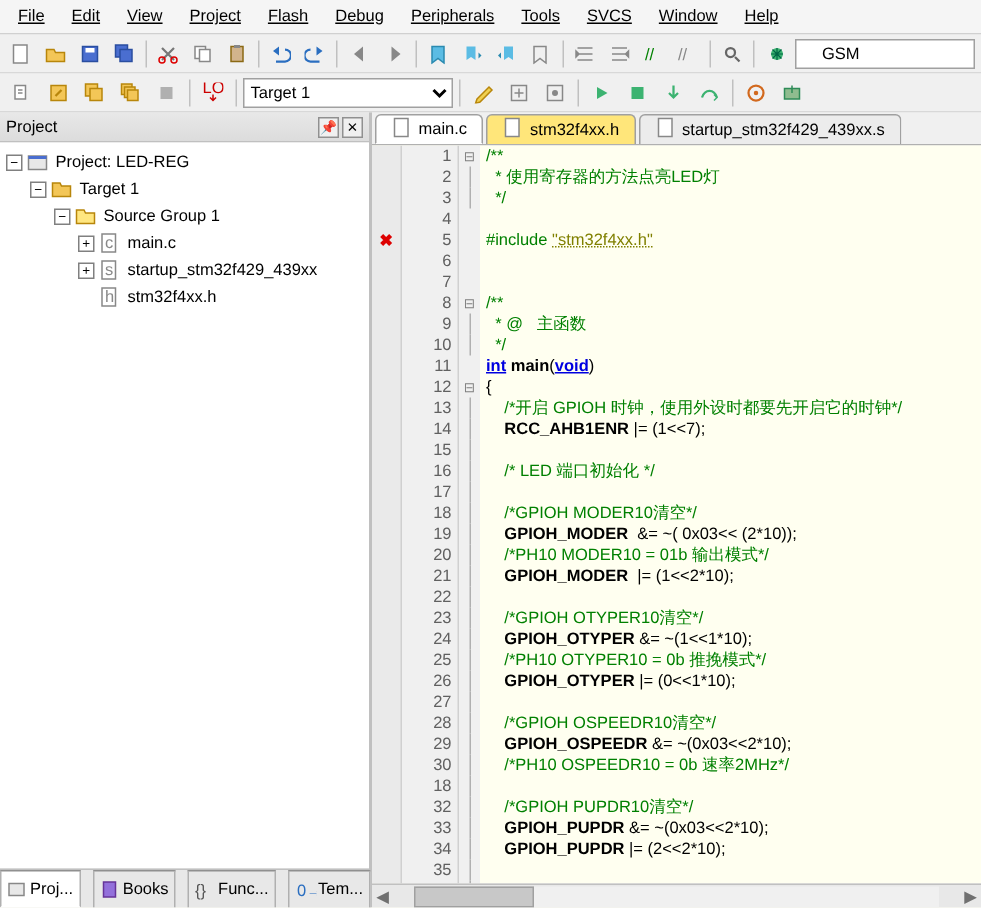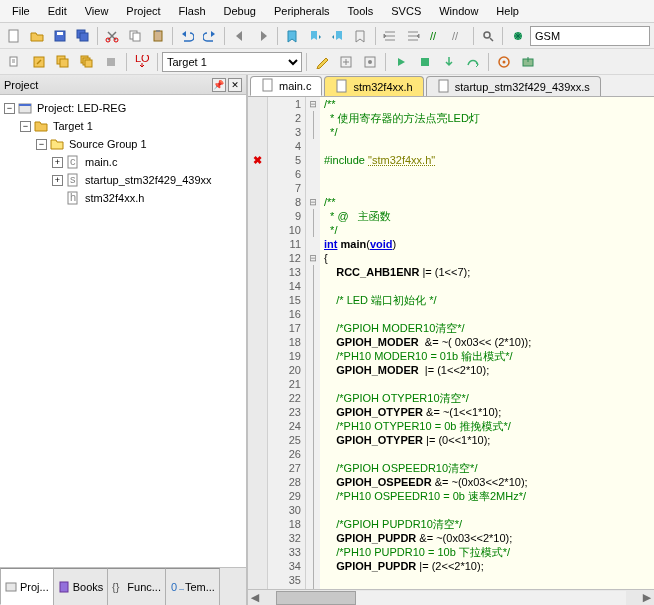--- a/index.html
+++ b/index.html
@@ -1,26 +1,26 @@
 <!DOCTYPE html>
 <html><head>
 <meta charset="utf-8">
 <style>
 * { box-sizing: border-box; margin: 0; padding: 0; font-family: Tahoma, "Microsoft YaHei", sans-serif; font-size: 11px; }
 body { background: #f0f0f0; width: 654px; height: 605px; overflow: hidden; display: flex; flex-direction: column; }
 
 
-.menubar { background: #f5f5f5; display: flex; gap: 2px; padding: 2px 4px; border-bottom: 1px solid #d0d0d0; }
+.menubar { background: #f5f5f5; display: flex; gap: 2px; padding: 2px 4px; border-bottom: 1px solid #d0d0d0; text-decoration: underline; }
 .menubar span { padding: 3px 8px; cursor: pointer; }
 
 
 .toolbar { background: #f0f0f0; display: flex; align-items: center; gap: 2px; padding: 2px 4px; border-bottom: 1px solid #d8d8d8; height: 26px; }
 .toolbar .btn { width: 22px; height: 22px; display: flex; align-items: center; justify-content: center; border: 1px solid transparent; border-radius: 2px; cursor: pointer; }
 .toolbar .sep { width: 1px; height: 18px; background: #c0c0c0; margin: 0 2px; }
-.toolbar input[type=text] { height: 20px; border: 1px solid #a0a0a0; padding: 0 4px; font-size: 11px; }
+.toolbar input[type=text] { height: 20px; border: 1px solid #a0a0a0; padding: 0 17px; font-size: 11px; }
 .toolbar select { height: 20px; border: 1px solid #a0a0a0; font-size: 11px; background: white; }
 
 
 .split { display: flex; flex: 1; min-height: 0; }
 .panel-left { width: 248px; display: flex; flex-direction: column; border-right: 2px solid #c0c0c0; }
 .panel-right { flex: 1; display: flex; flex-direction: column; min-width: 0; }
 
 
 .panel-header { background: linear-gradient(#e8e8e8,#dcdcdc); border-bottom: 1px solid #c0c0c0; display: flex; align-items: center; padding: 2px 4px; height: 20px; }
 .panel-header .title { flex: 1; font-weight: normal; }
@@ -28,21 +28,21 @@
 
 
 .tree { flex: 1; background: white; overflow: auto; padding: 4px 0; font-size: 12px; }
 .tree-row { display: flex; align-items: center; height: 18px; padding-left: 4px; white-space: nowrap; }
 .tree-row .exp { width: 11px; height: 11px; border: 1px solid #808080; display: inline-flex; align-items: center; justify-content: center; font-size: 9px; line-height: 1; margin-right: 2px; background: white; cursor: pointer; }
 .tree-row .noexp { width: 11px; display: inline-block; margin-right: 2px; }
 .tree-row .ic { width: 16px; height: 14px; display: inline-flex; align-items: center; justify-content: center; margin-right: 2px; }
 .tree-row .lbl { padding: 0 2px; }
 
 
-.bottom-tabs { display: flex; background: #e8e8e8; border-top: 1px solid #c0c0c0; height: 38px; }
+.bottom-tabs { display: flex; background: #e8e8e8; border-top: 1px solid #c0c0c0; height: 26px; justify-content: space-between; }
 .bottom-tabs .tab { padding: 3px 4px; border: 1px solid #b0b0b0; border-bottom: none; border-top: 1px solid #909090; margin: 0 -1px 0 0; display: flex; align-items: center; gap: 3px; font-size: 10px; background: #e8e8e8; cursor: pointer; white-space: nowrap; overflow: hidden; }
 .bottom-tabs .tab.active { background: #ffffff; border-bottom: 1px solid #fff; }
 .bottom-tabs .tab .ic { width: 12px; height: 12px; }
 
 
 .editor-tabs { display: flex; background: #f0f0f0; height: 22px; border-bottom: 1px solid #b0b0b0; align-items: flex-end; padding-left: 2px; }
 .editor-tabs .etab { display: flex; align-items: center; gap: 4px; padding: 3px 10px; border: 1px solid #a0a0a0; border-bottom: none; border-radius: 4px 4px 0 0; margin-right: 2px; background: #ececec; cursor: pointer; height: 20px; }
 .editor-tabs .etab.active { background: #ffffff; border-bottom: 1px solid white; position: relative; z-index: 2; }
 .editor-tabs .etab.warn { background: #ffe67a; }
 
@@ -608,41 +608,41 @@
           <div class="cl"><span class="c-cmt">  */</span></div>
           <div class="cl"></div>
           <div class="cl"><span class="c-pp">#include </span><span class="c-str">"stm32f4xx.h"</span></div>
           <div class="cl"></div>
           <div class="cl"></div>
           <div class="cl"><span class="c-cmt">/**</span></div>
           <div class="cl"><span class="c-cmt">  * @   主函数</span></div>
           <div class="cl"><span class="c-cmt">  */</span></div>
           <div class="cl"><span class="c-kw">int</span> <span class="c-id">main</span><span class="c-paren">(</span><span class="c-kw">void</span><span class="c-paren">)</span></div>
           <div class="cl"><span class="c-paren">{</span></div>
+          <div class="cl">    <span class="c-cmt">/*开启 GPIOH 时钟，使用外设时都要先开启它的时钟*/</span></div>
           <div class="cl">    <span class="c-id">RCC_AHB1ENR</span> |= (1&lt;&lt;7);</div>
           <div class="cl"></div>
           <div class="cl">    <span class="c-cmt">/* LED 端口初始化 */</span></div>
           <div class="cl"></div>
           <div class="cl">    <span class="c-cmt">/*GPIOH MODER10清空*/</span></div>
           <div class="cl">    <span class="c-id">GPIOH_MODER</span>  &amp;= ~( 0x03&lt;&lt; (2*10));</div>
           <div class="cl">    <span class="c-cmt">/*PH10 MODER10 = 01b 输出模式*/</span></div>
           <div class="cl">    <span class="c-id">GPIOH_MODER</span>  |= (1&lt;&lt;2*10);</div>
           <div class="cl"></div>
           <div class="cl">    <span class="c-cmt">/*GPIOH OTYPER10清空*/</span></div>
           <div class="cl">    <span class="c-id">GPIOH_OTYPER</span> &amp;= ~(1&lt;&lt;1*10);</div>
           <div class="cl">    <span class="c-cmt">/*PH10 OTYPER10 = 0b 推挽模式*/</span></div>
           <div class="cl">    <span class="c-id">GPIOH_OTYPER</span> |= (0&lt;&lt;1*10);</div>
           <div class="cl"></div>
           <div class="cl">    <span class="c-cmt">/*GPIOH OSPEEDR10清空*/</span></div>
           <div class="cl">    <span class="c-id">GPIOH_OSPEEDR</span> &amp;= ~(0x03&lt;&lt;2*10);</div>
           <div class="cl">    <span class="c-cmt">/*PH10 OSPEEDR10 = 0b 速率2MHz*/</span></div>
           <div class="cl"></div>
           <div class="cl">    <span class="c-cmt">/*GPIOH PUPDR10清空*/</span></div>
           <div class="cl">    <span class="c-id">GPIOH_PUPDR</span> &amp;= ~(0x03&lt;&lt;2*10);</div>
-          <div class="cl">    <span class="c-cmt">/*PH10 PUPDR10 = 10b 下拉模式*/</span></div>
           <div class="cl">    <span class="c-id">GPIOH_PUPDR</span> |= (2&lt;&lt;2*10);</div>
         </div>
     </div>
     <div class="hscroll">
       <div class="arr">◀</div>
       <div class="track">
           <div class="thumb"></div>
         </div>
       <div class="arr">▶</div>
     </div>

